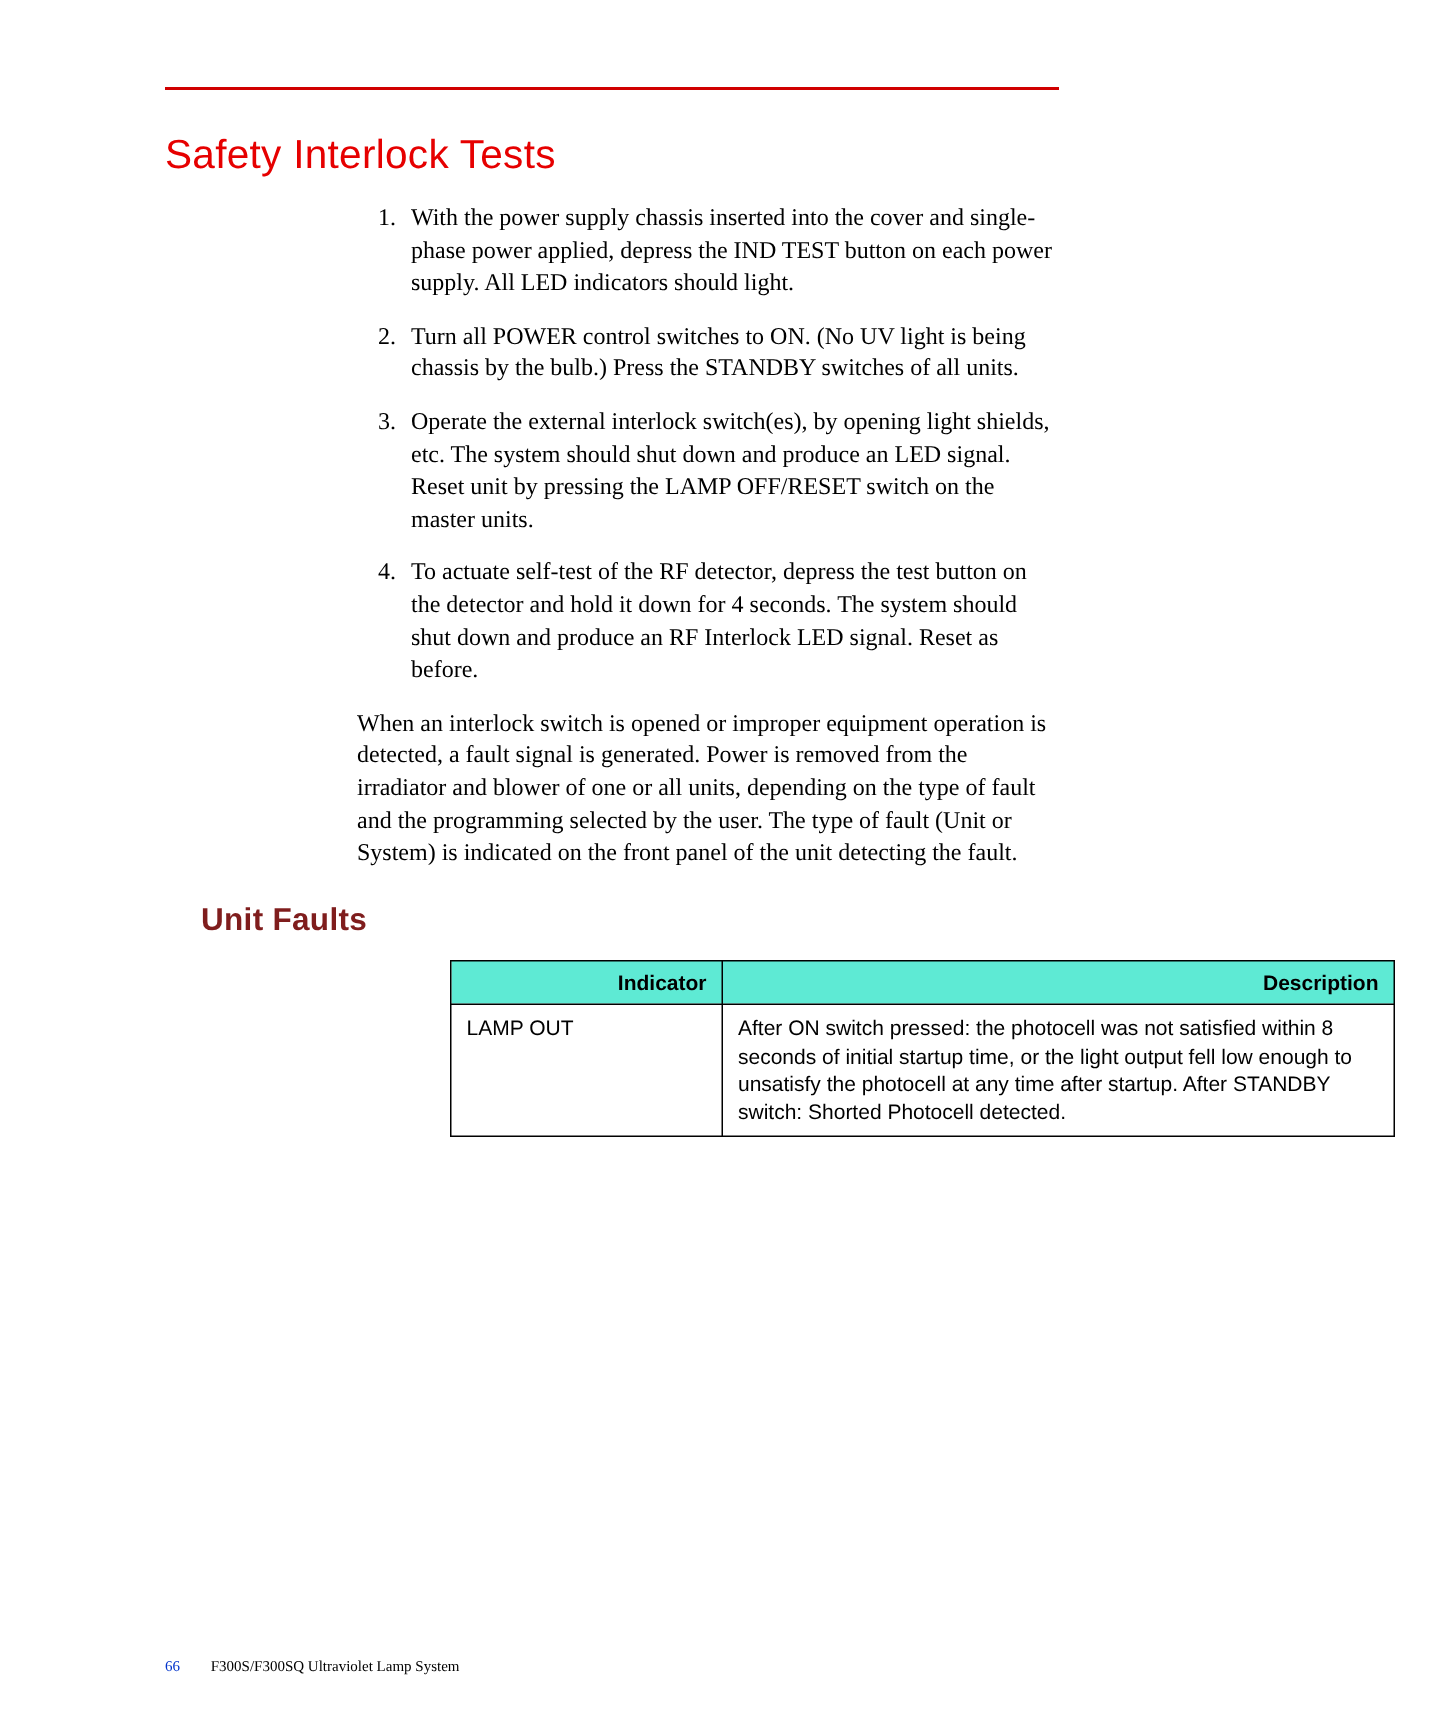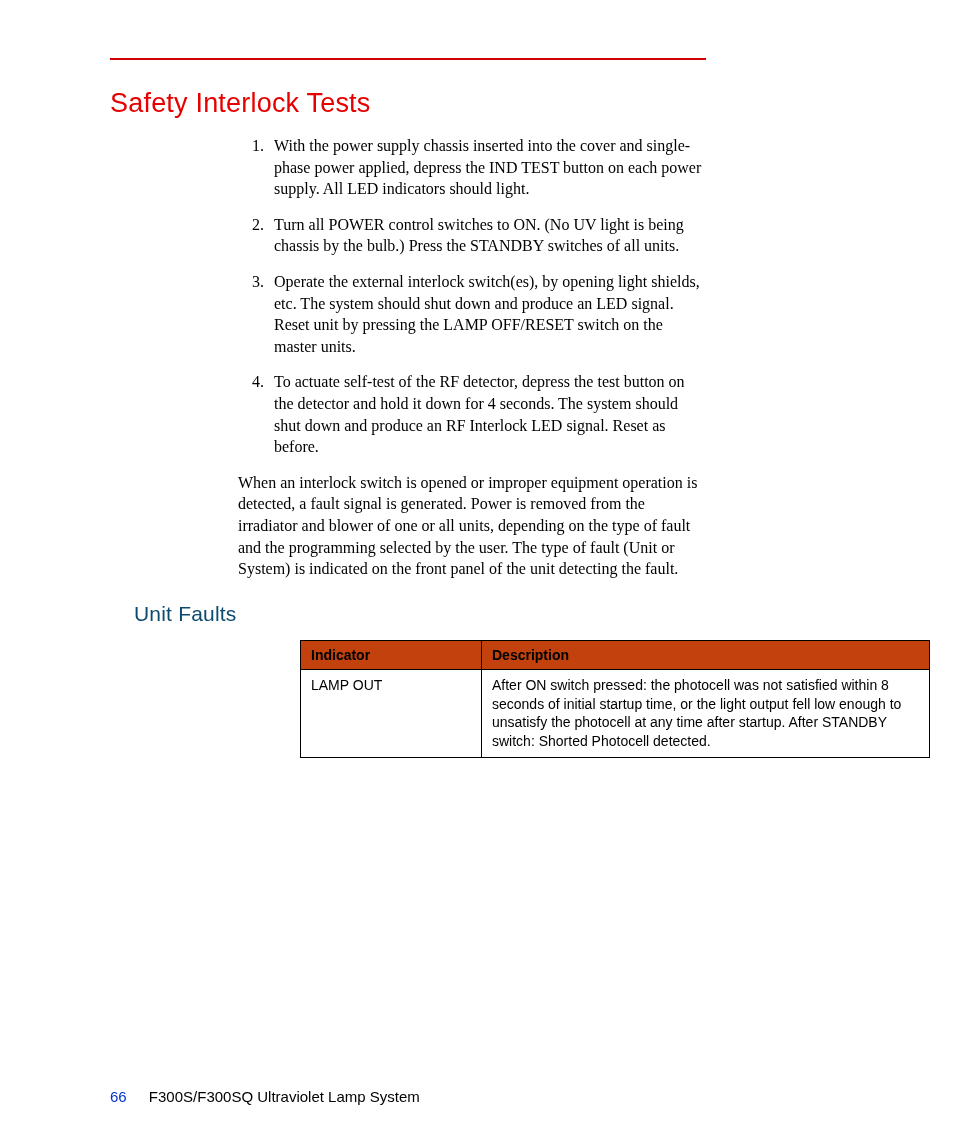--- a/index.html
+++ b/index.html
@@ -24,22 +24,22 @@
   h1 {
     font-family: Arial, Helvetica, sans-serif;
     font-weight: 400;
     color: #e60000;
     font-size: 27px;
     margin: 0 0 16px 0;
     letter-spacing: 0.2px;
   }
   h2 {
     font-family: Arial, Helvetica, sans-serif;
-    font-weight: 400;
-    color: #0c4a6e;
+    font-weight: 700;
+    color: #7f1d1d;
     font-size: 21px;
     margin: 22px 0 14px 24px;
     letter-spacing: 0.2px;
   }
   .indent {
     margin-left: 128px;
   }
   p {
     margin: 0 0 12px 0;
     line-height: 1.35;
@@ -65,41 +65,41 @@
     margin: 10px 0 8px 0;
   }
   table.faults {
     border-collapse: collapse;
     width: 630px;
     margin-left: 62px;
     font-family: Arial, Helvetica, sans-serif;
     font-size: 14px;
   }
   table.faults th {
-    background: #c2410c;
+    background: #5eead4;
     border: 1px solid #000;
     padding: 6px 10px;
     font-weight: bold;
-    text-align: left;
+    text-align: right;
   }
   table.faults td {
     border: 1px solid #000;
     padding: 6px 10px;
     vertical-align: top;
     line-height: 1.35;
   }
   table.faults td.col-ind {
     width: 160px;
   }
   .footer {
     position: absolute;
     left: 110px;
-    bottom: 40px;
-    font-family: Liberation Sans, sans-serif;
-    font-size: 15px;
+    bottom: 28px;
+    font-family: Liberation Serif, serif;
+    font-size: 10px;
   }
   .footer .pnum {
     color: #0033cc;
     margin-right: 18px;
   }
 </style>
 </head>
 <body>
 
 <div class="page">

